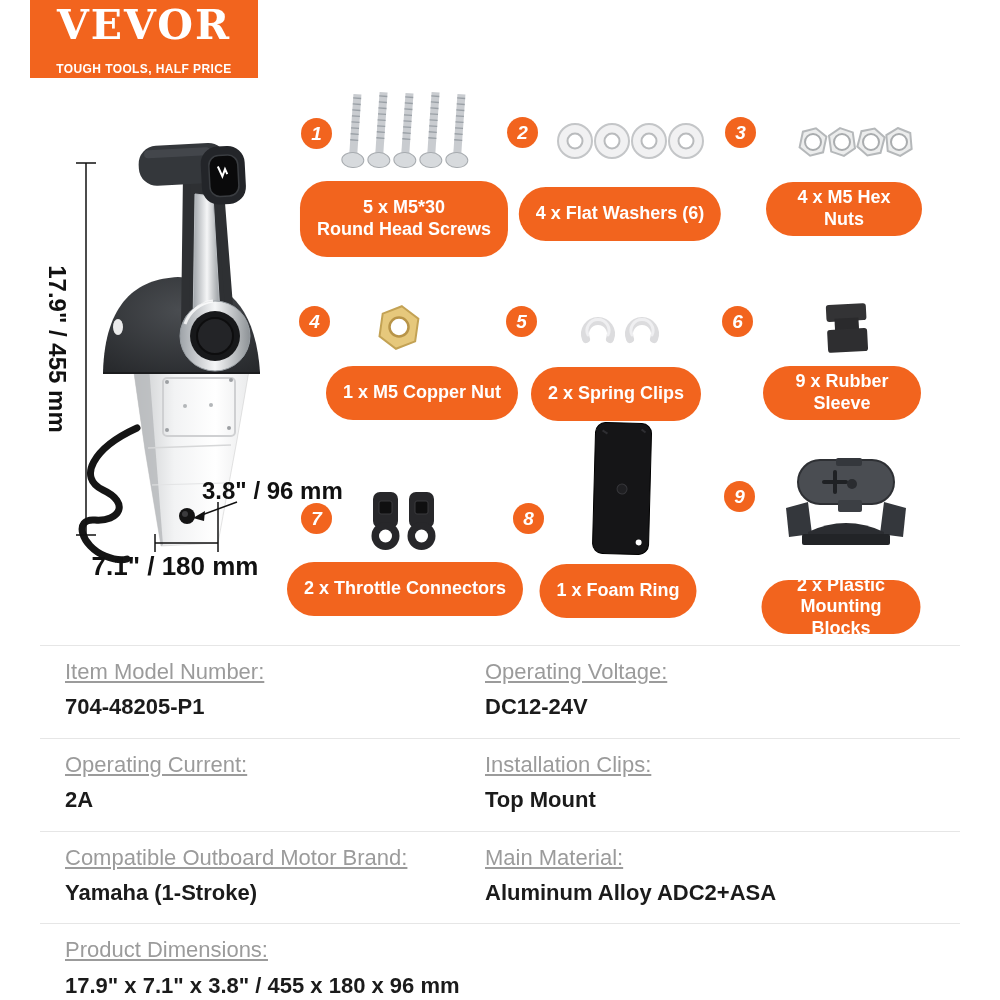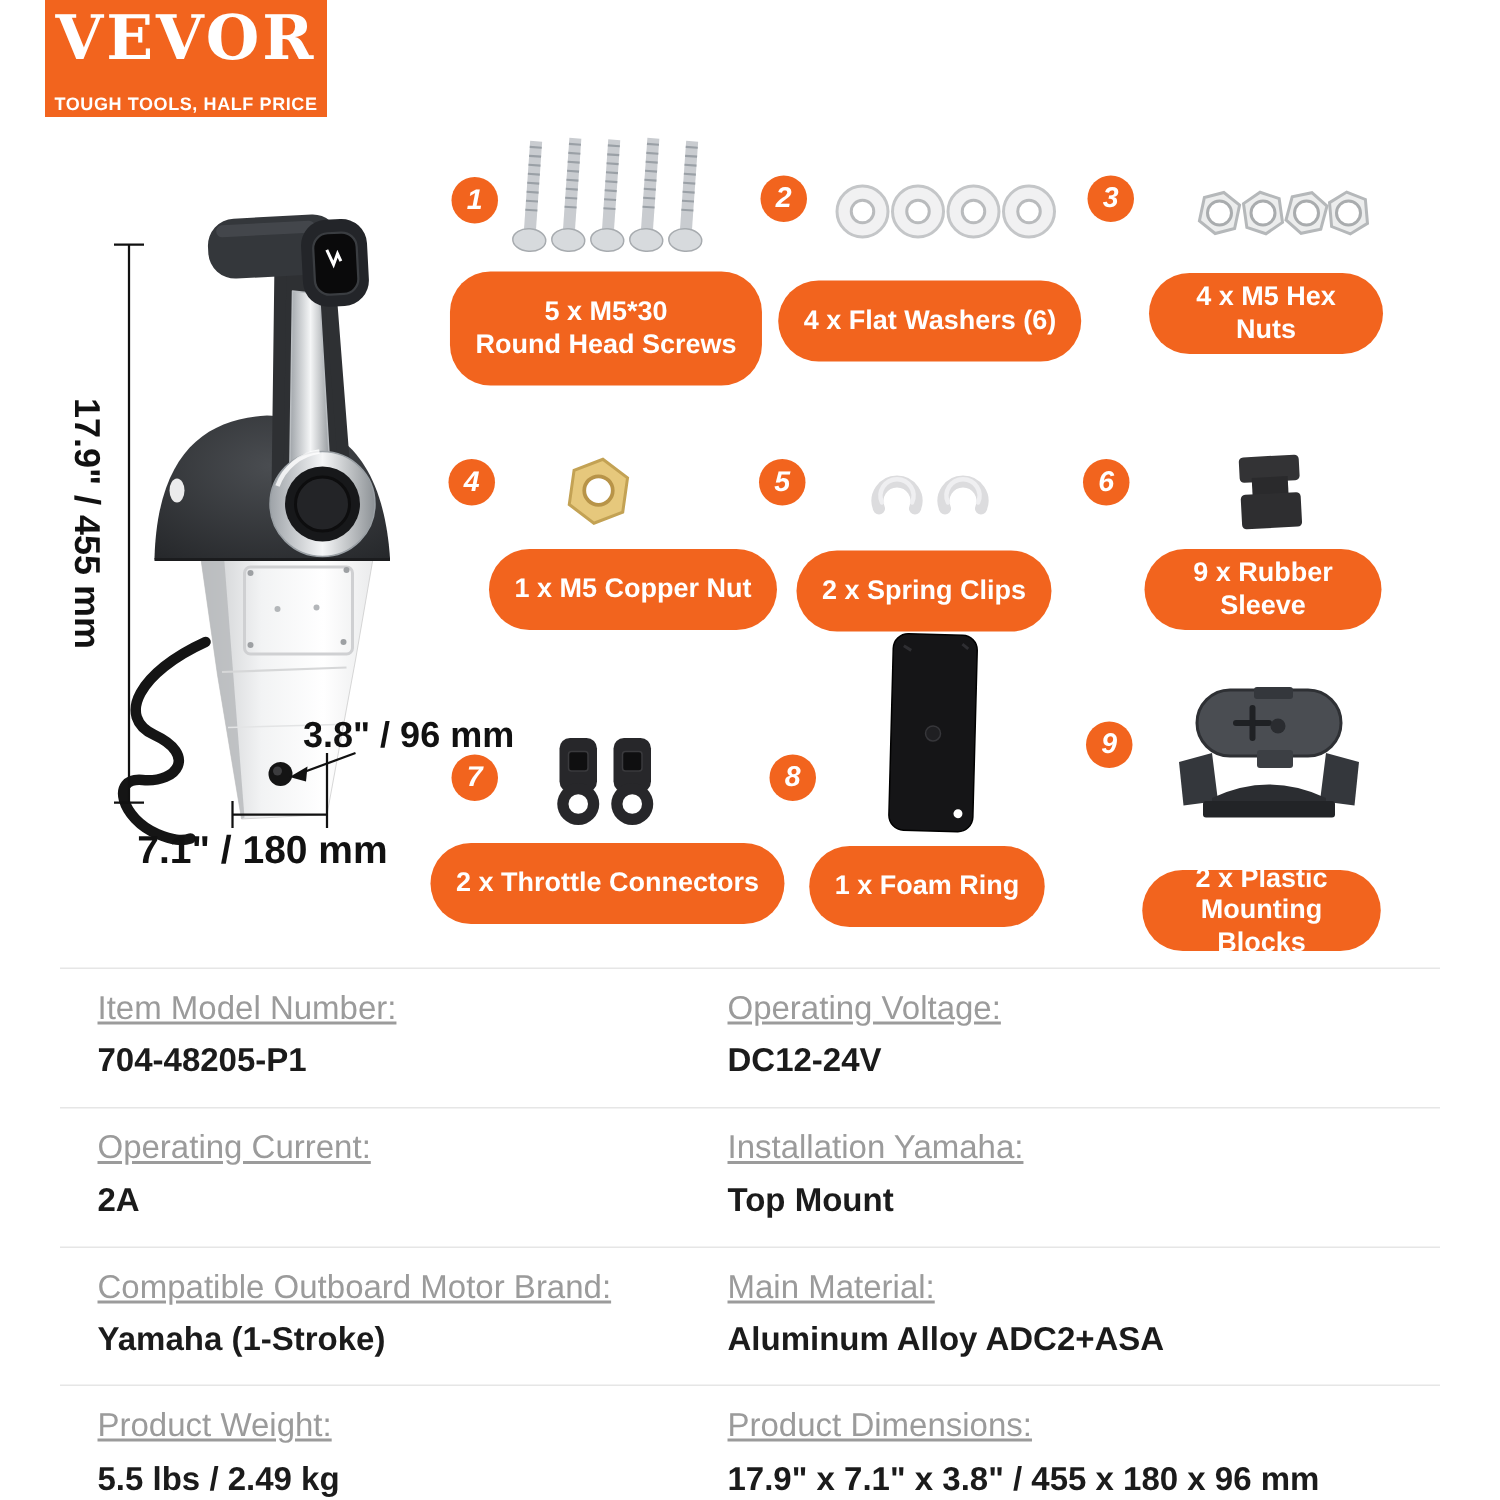--- a/index.html
+++ b/index.html
@@ -2,21 +2,21 @@
 <html><head>
 <meta charset="utf-8">
 <style>
   html,body{margin:0;padding:0;}
   body{
     width:1000px;height:1000px;position:relative;background:#ffffff;
     font-family:"Liberation Sans", sans-serif;overflow:hidden;
   }
   
   .logo{
-    position:absolute;left:30px;top:0;width:188px;height:78px;
+    position:absolute;left:30px;top:0;width:228px;height:78px;
     background:#F2641E;color:#fff;display:flex;flex-direction:column;
     align-items:center;justify-content:center;
   }
   .logo .wordmark{
     font-family:"DejaVu Serif", serif;font-weight:bold;font-size:41px;
     letter-spacing:2px;line-height:1;margin-top:2px;
   }
   .logo .tagline{
     font-size:12px;font-weight:bold;letter-spacing:0.4px;margin-top:16px;white-space:nowrap;
   }
@@ -290,37 +290,33 @@
       <div class="spec-label">Operating Voltage:</div>
       <div class="spec-value">DC12-24V</div>
     </div>
   </div>
   <div class="spec-row">
     <div class="spec-cell">
       <div class="spec-label">Operating Current:</div>
       <div class="spec-value">2A</div>
     </div>
     <div class="spec-cell">
-      <div class="spec-label">Installation Yamaha:</div>
+      <div class="spec-label">Installation Clips:</div>
       <div class="spec-value">Top Mount</div>
     </div>
   </div>
   <div class="spec-row">
     <div class="spec-cell">
       <div class="spec-label">Compatible Outboard Motor Brand:</div>
       <div class="spec-value">Yamaha (1-Stroke)</div>
     </div>
     <div class="spec-cell">
       <div class="spec-label">Main Material:</div>
       <div class="spec-value">Aluminum Alloy ADC2+ASA</div>
     </div>
   </div>
   <div class="spec-row">
     <div class="spec-cell">
-      <div class="spec-label">Product Weight:</div>
-      <div class="spec-value">5.5 lbs / 2.49 kg</div>
-    </div>
-    <div class="spec-cell">
       <div class="spec-label">Product Dimensions:</div>
       <div class="spec-value">17.9" x 7.1" x 3.8" / 455 x 180 x 96 mm</div>
     </div>
   </div>
 </div>
 
 </body></html>

